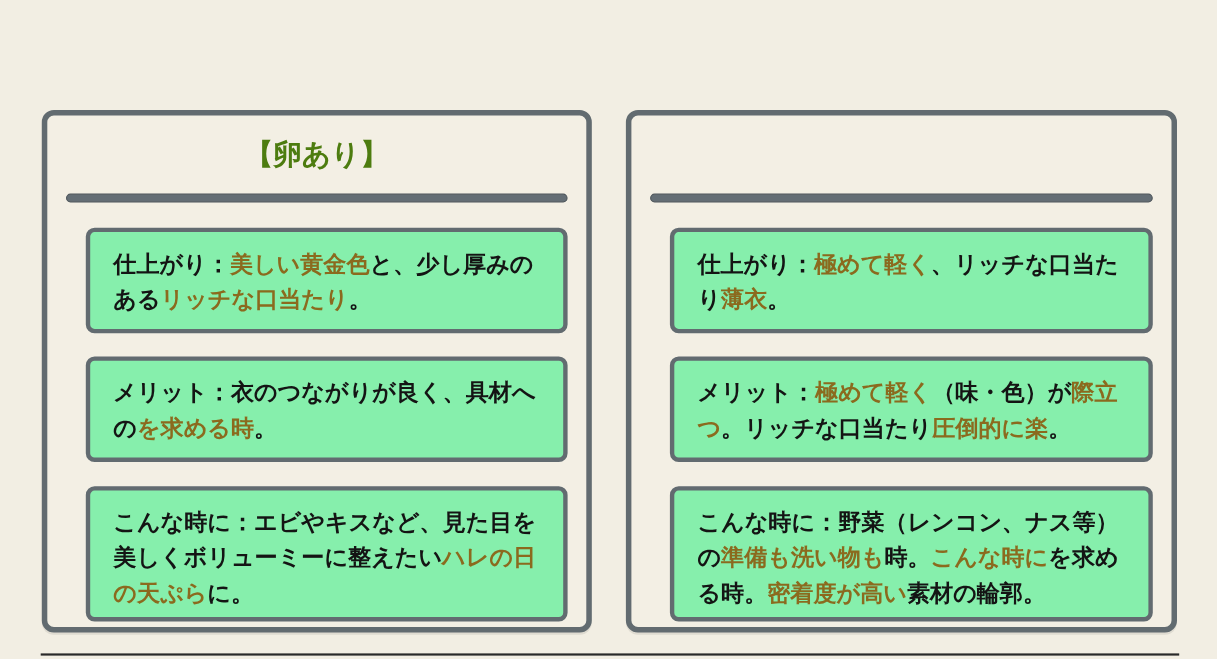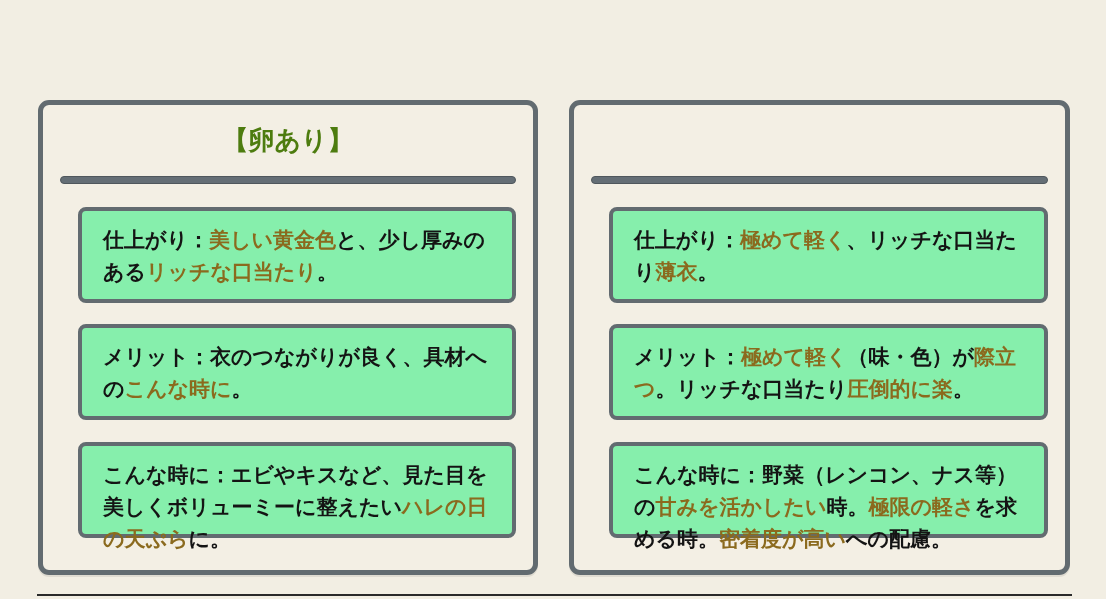--- a/index.html
+++ b/index.html
@@ -41,59 +41,59 @@
     border: 4px solid #626b70;
     border-radius: 8px;
     background: #86efac;
     padding: 13px 16px 0 21px;
     font-size: 21px; font-weight: bold; line-height: 32px;
     color: #141414;
     margin-left: 18px;
   }
   .card.c1 { top: 102px; height: 96px; }
   .card.c2 { top: 219px; height: 96px; }
-  .card.c3 { top: 337px; height: 96px; }
+  .card.c3 { top: 337px; height: 123px; }
   .hl { color: #8b6a1e; }
   .bottom-rule {
     position: absolute; left: 37px; width: 1035px; top: 594px;
     height: 2px; background: #2a2a2a;
   }
 </style>
 </head>
 <body>
 
 <div class="page">
 
   <div class="panel left">
     <div class="panel-title">【卵あり】</div>
     <div class="panel-rule"></div>
 
     <div class="card c1">
       <span>仕上がり：</span><span class="hl">美しい黄金色</span><span>と、少し厚みのある</span><span class="hl">リッチな口当たり</span><span>。</span>
     </div>
 
     <div class="card c2">
-      <span>メリット：</span><span>衣のつながりが良く、具材への</span><span class="hl">こんな時に</span><span>。</span>
+      <span>メリット：</span><span>衣のつながりが良く、具材への</span><span class="hl">を求める時</span><span>。</span>
     </div>
 
     <div class="card c3">
       <span>こんな時に：</span><span>エビやキスなど、見た目を美しくボリューミーに整えたい</span><span class="hl">ハレの日の天ぷら</span><span>に。</span>
     </div>
   </div>
 
   <div class="panel right">
     <div class="panel-rule"></div>
 
     <div class="card c1">
       <span>仕上がり：</span><span class="hl">極めて軽く</span><span>、リッチな口当たり</span><span class="hl">薄衣</span><span>。</span>
     </div>
 
     <div class="card c2">
       <span>メリット：</span><span class="hl">極めて軽く</span><span>（味・色）が</span><span class="hl">際立つ</span><span>。リッチな口当たり</span><span class="hl">圧倒的に楽</span><span>。</span>
     </div>
 
     <div class="card c3">
-      <span>こんな時に：</span><span>野菜（レンコン、ナス等）の</span><span class="hl">甘みを活かしたい</span><span>時。</span><span class="hl">極限の軽さ</span><span>を求める時。</span><span class="hl">密着度が高い</span><span>への配慮。</span>
+      <span>こんな時に：</span><span>野菜（レンコン、ナス等）の</span><span class="hl">準備も洗い物も</span><span>時。</span><span class="hl">こんな時に</span><span>を求める時。</span><span class="hl">密着度が高い</span><span>素材の輪郭。</span>
     </div>
   </div>
 
   <div class="bottom-rule"></div>
 </div>
 
 </body></html>

